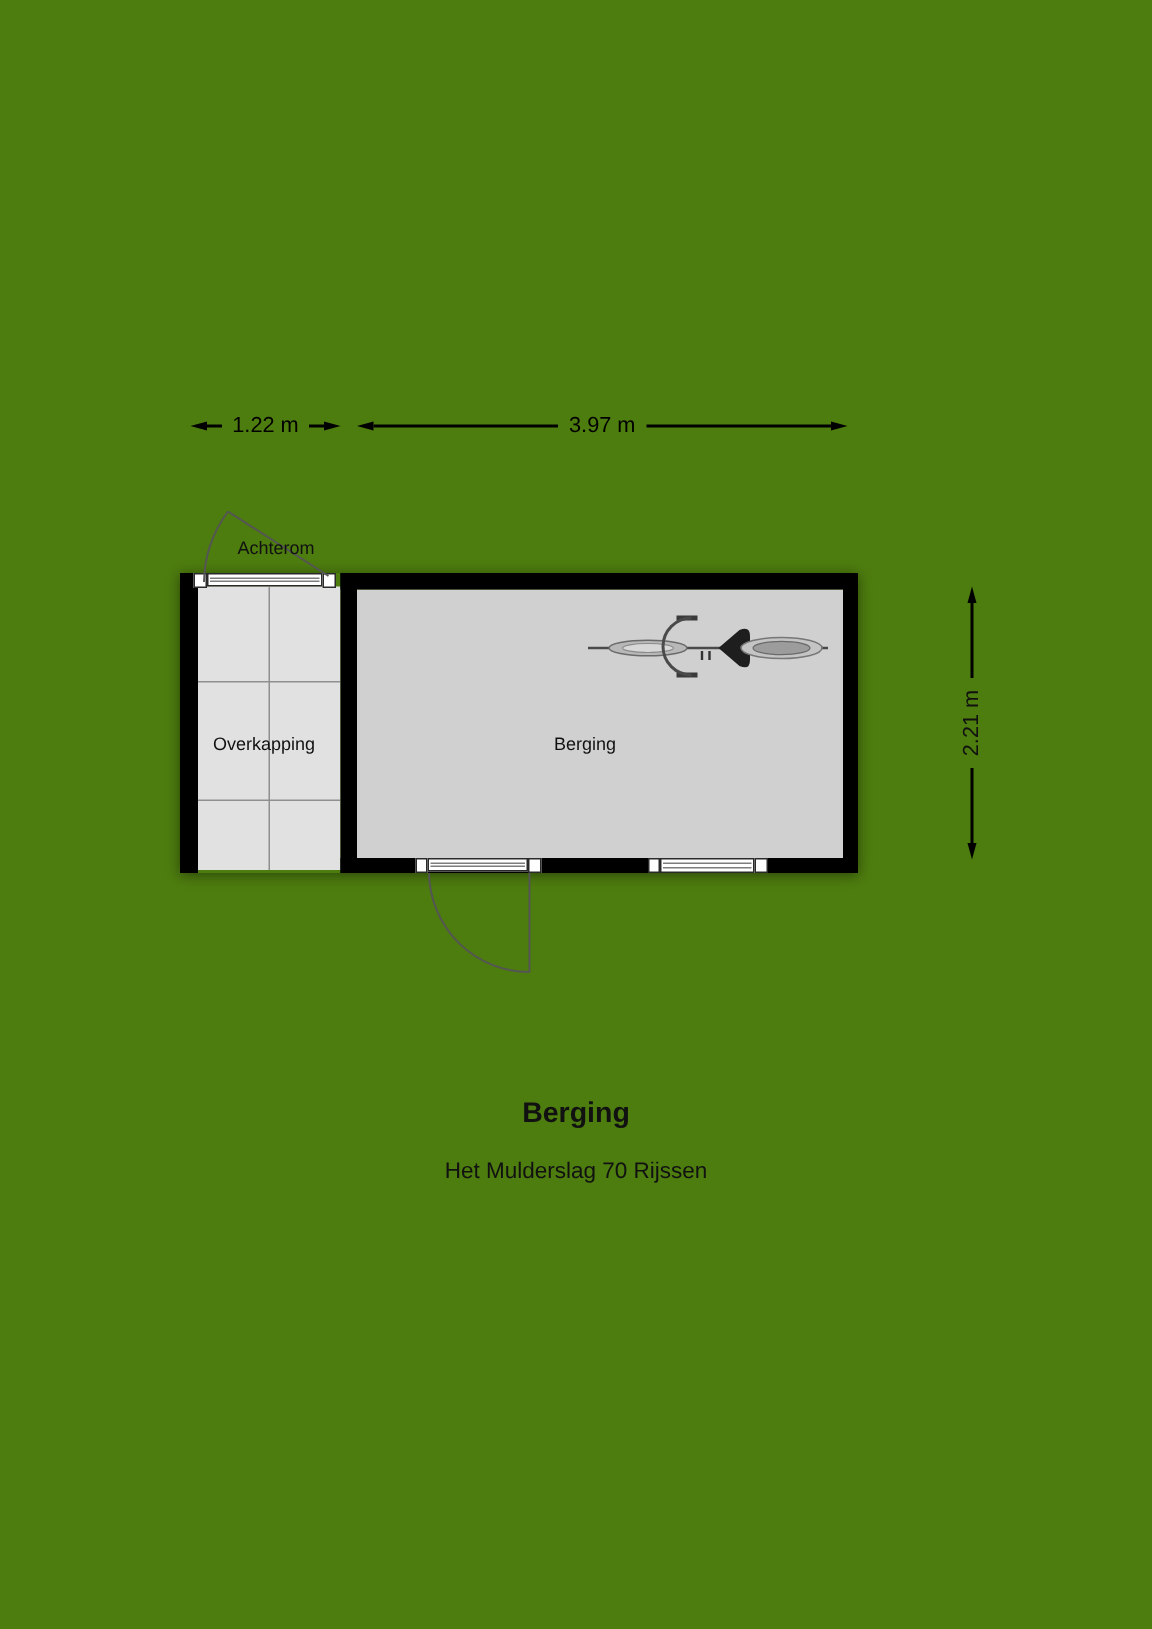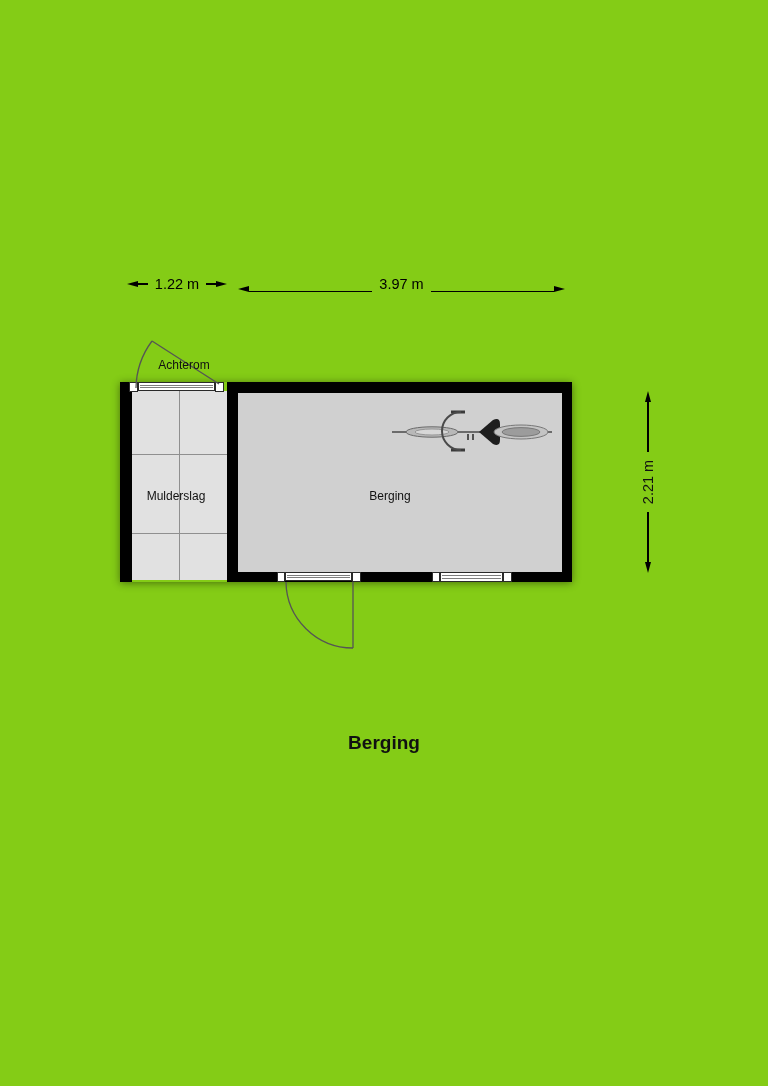--- a/index.html
+++ b/index.html
@@ -7,34 +7,34 @@
     --berging-floor: #d0d0d0;
     --overkapping-floor: #e1e1e1;
     --grid-line: #8f8f8f;
     --swing-line: #555555;
     --text: #111111;
   }
   * { box-sizing: border-box; margin: 0; padding: 0; }
   body { background: #ffffff; font-family: "Liberation Sans", sans-serif; }
   #canvas {
     position: relative; width: 768px; height: 1086px;
-    background: #84cc16; overflow: hidden; color: var(--text);
+    background: #4d7c0f; overflow: hidden; color: var(--text);
   }
 
   
   .dim-h { position: absolute; display: flex; align-items: center; height: 16px; }
   .dim-h .dline { flex: 1; height: 1.5px; background: #000; }
   .dim-lbl { padding: 0 7px; font-size: 14.5px; white-space: nowrap; color: #000; }
   .arr { width: 0; height: 0; }
   .arr-w { border-top: 3.5px solid transparent; border-bottom: 3.5px solid transparent; border-right: 11px solid #000; }
   .arr-e { border-top: 3.5px solid transparent; border-bottom: 3.5px solid transparent; border-left: 11px solid #000; }
   .arr-n { border-left: 3.5px solid transparent; border-right: 3.5px solid transparent; border-bottom: 11px solid #000; }
   .arr-s { border-left: 3.5px solid transparent; border-right: 3.5px solid transparent; border-top: 11px solid #000; }
   #dim-overkapping { left: 127px; top: 276px; width: 100px; }
-  #dim-berging     { left: 238px; top: 276px; width: 327px; align-items: flex-end; }
+  #dim-berging     { left: 238px; top: 276px; width: 327px; }
   #dim-right { position: absolute; left: 640px; top: 391px; width: 16px; height: 182px;
                display: flex; flex-direction: column; align-items: center; }
   #dim-right .dline { flex: 1; width: 1.5px; background: #000; }
   #dim-right .vlbl { position: relative; width: 16px; height: 60px; }
   #dim-right .vlbl span { position: absolute; left: 50%; top: 50%;
       transform: translate(-50%,-50%) rotate(-90deg); white-space: nowrap; font-size: 14.5px; }
 
   
   #plan { position: absolute; left: 120px; top: 382px; width: 452px; height: 200px;
           box-shadow: 0 1px 8px rgba(0,0,0,0.45); }
@@ -161,17 +161,18 @@
       <path d="M451 412 H465 M451 450 H465" stroke="#3a3a3a" stroke-width="3.2" fill="none"></path>
       <path d="M461 412 A19 19 0 0 0 461 450" stroke="#4a4a4a" stroke-width="2" fill="none"></path>
       <path d="M468 434 v6 M473 434 v6" stroke="#333333" stroke-width="1.6" fill="none"></path>
       <path d="M479 432 L493 420 Q500 417 500 424 L500 440 Q500 447 493 444 Z" fill="#1e1e1e"></path>
       <ellipse cx="521" cy="432" rx="27" ry="7" fill="#c4c4c4" stroke="#777777" stroke-width="1"></ellipse>
       <ellipse cx="521" cy="432" rx="19" ry="4.4" fill="#9c9c9c" stroke="#6a6a6a" stroke-width="0.8"></ellipse>
     </g>
   </svg>
 
   <div class="room-label" id="label-achterom">Achterom</div>
-  <div class="room-label" id="label-overkapping">Mulderslag</div>
+  <div class="room-label" id="label-overkapping">Overkapping</div>
   <div class="room-label" id="label-berging">Berging</div>
 
   <div class="footer-line" id="footer-title">Berging</div>
+  <div class="footer-line" id="footer-address">Het Mulderslag 70 Rijssen</div>
 </div>
 
 </body></html>

